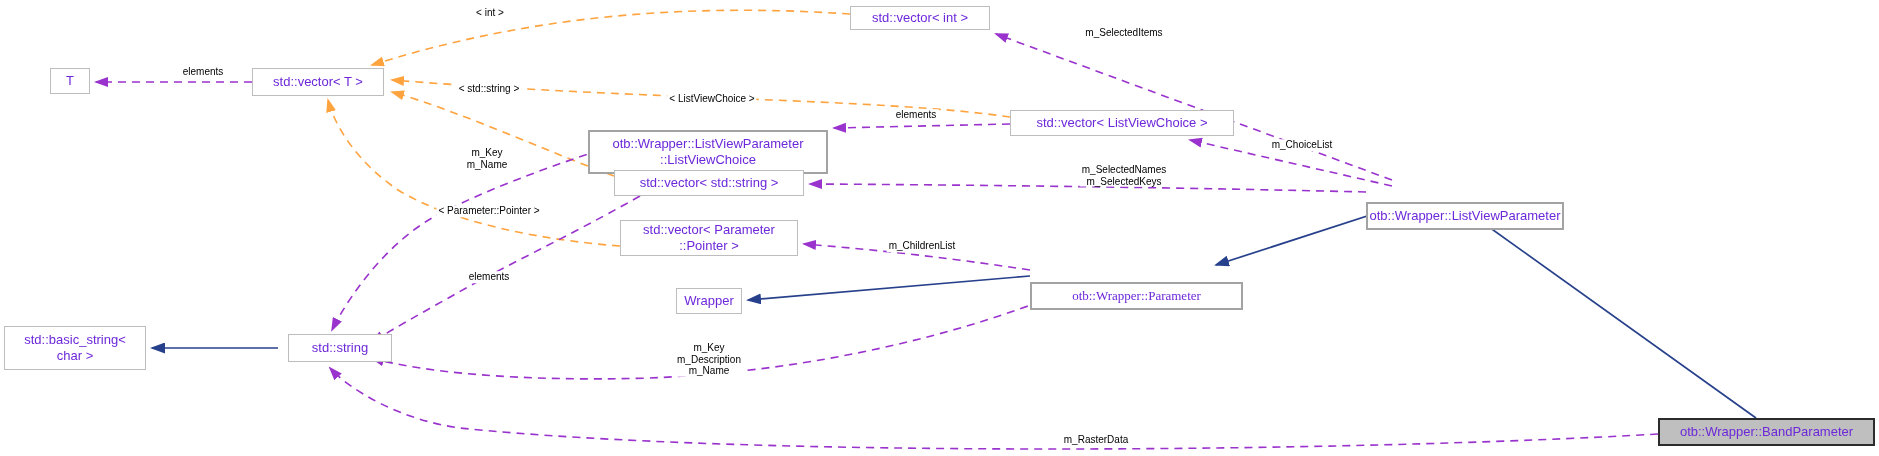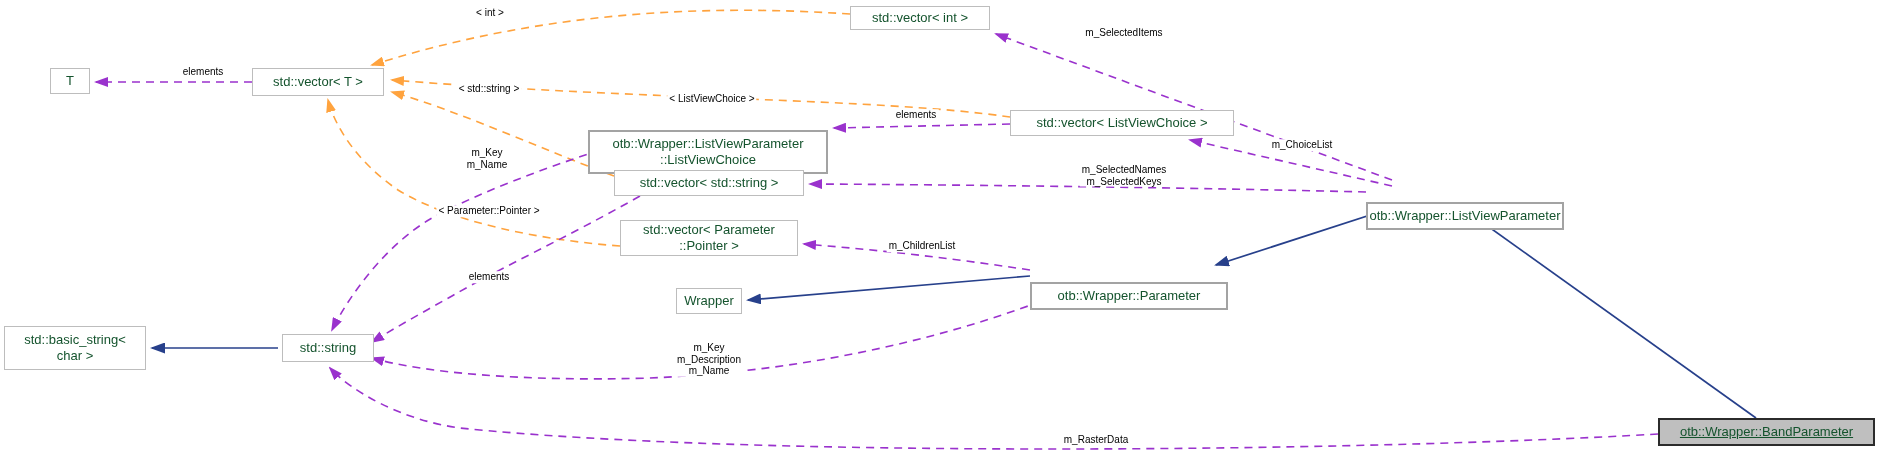--- a/index.html
+++ b/index.html
@@ -9,21 +9,21 @@
     background:#ffffff;
     font-family:"Liberation Sans", sans-serif;
     overflow:hidden;
   }
   svg.edges{position:absolute;left:0;top:0;width:1879px;height:456px;}
   .node{
     position:absolute;
     display:flex;align-items:center;justify-content:center;
     background:#ffffff;
     border:1px solid #bdbdbd;
-    color:#14532d;
+    color:#6d28d9;
     font-size:13px;line-height:1.25;
     text-align:center;
     white-space:pre-line;
     box-sizing:border-box;
     z-index:2;
   }
   .node.bold{border:2px solid #a3a3a3;margin-top:24px;}
   .node.highlight{background:#bfbfbf;border:2px solid #2b2b2b;}
   .edge-label{
     position:absolute;
@@ -88,30 +88,30 @@
 
   <div class="node" style="left:1010px;top:110px;width:224px;height:26px;">std::vector&lt; ListViewChoice &gt;</div>
 
   <div class="node" style="left:614px;top:170px;width:190px;height:26px;">std::vector&lt; std::string &gt;</div>
 
   <div class="node bold" style="left:1366px;top:178px;width:198px;height:28px;">otb::Wrapper::ListViewParameter</div>
 
   <div class="node" style="left:620px;top:220px;width:178px;height:36px;">std::vector&lt; Parameter
 ::Pointer &gt;</div>
 
-  <div class="node bold" style="left:1030px;top:258px;width:198px;height:28px;">otb::Wrapper::Parameter</div>
+  <div class="node bold" style="left:1030px;top:258px;width:213px;height:28px;font-family:Liberation Serif, serif;">otb::Wrapper::Parameter</div>
 
   <div class="node" style="left:676px;top:288px;width:66px;height:26px;">Wrapper</div>
 
   <div class="node" style="left:4px;top:326px;width:142px;height:44px;">std::basic_string&lt;
 char &gt;</div>
 
-  <div class="node" style="left:282px;top:334px;width:92px;height:28px;">std::string</div>
+  <div class="node" style="left:288px;top:334px;width:104px;height:28px;">std::string</div>
 
-  <div class="node highlight" style="left:1658px;top:418px;width:217px;height:28px;text-decoration:underline;">otb::Wrapper::BandParameter</div>
+  <div class="node highlight" style="left:1658px;top:418px;width:217px;height:28px;">otb::Wrapper::BandParameter</div>
 
   <div class="edge-label" style="left:203px;top:72px;">elements</div>
   <div class="edge-label" style="left:490px;top:13px;">&lt; int &gt;</div>
   <div class="edge-label" style="left:489px;top:89px;">&lt; std::string &gt;</div>
   <div class="edge-label" style="left:712px;top:99px;">&lt; ListViewChoice &gt;</div>
   <div class="edge-label" style="left:489px;top:211px;">&lt; Parameter::Pointer &gt;</div>
   <div class="edge-label" style="left:1124px;top:33px;">m_SelectedItems</div>
   <div class="edge-label" style="left:916px;top:115px;">elements</div>
   <div class="edge-label" style="left:1302px;top:145px;">m_ChoiceList</div>
   <div class="edge-label" style="left:487px;top:158px;">m_Key

